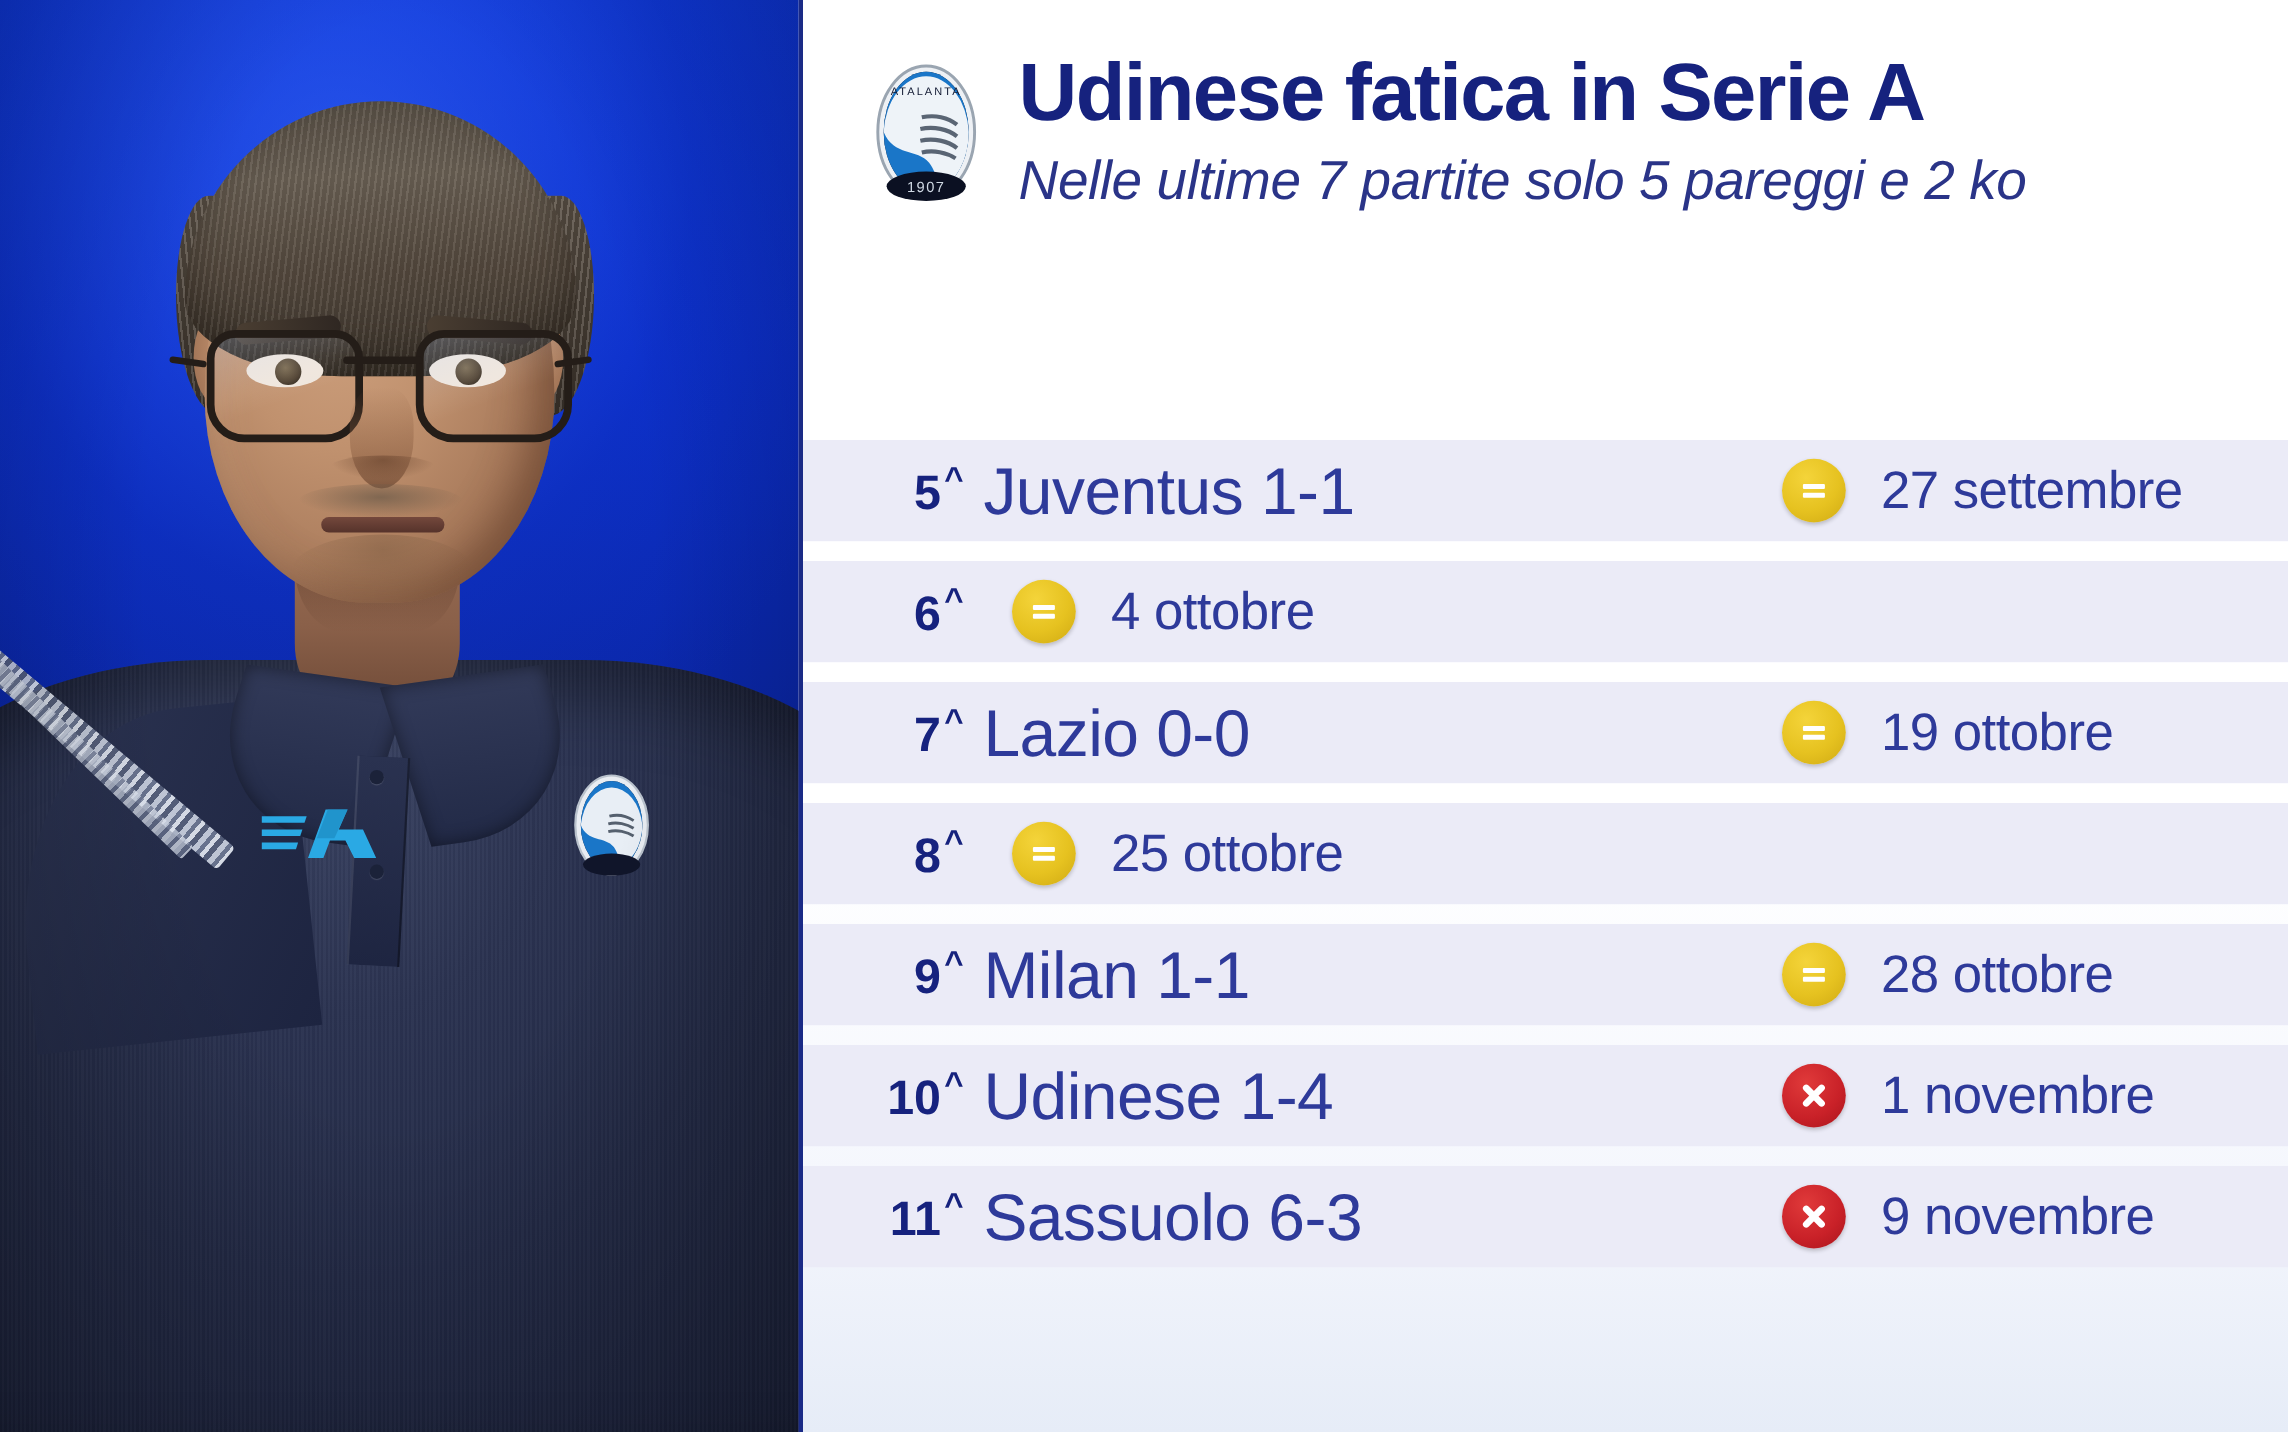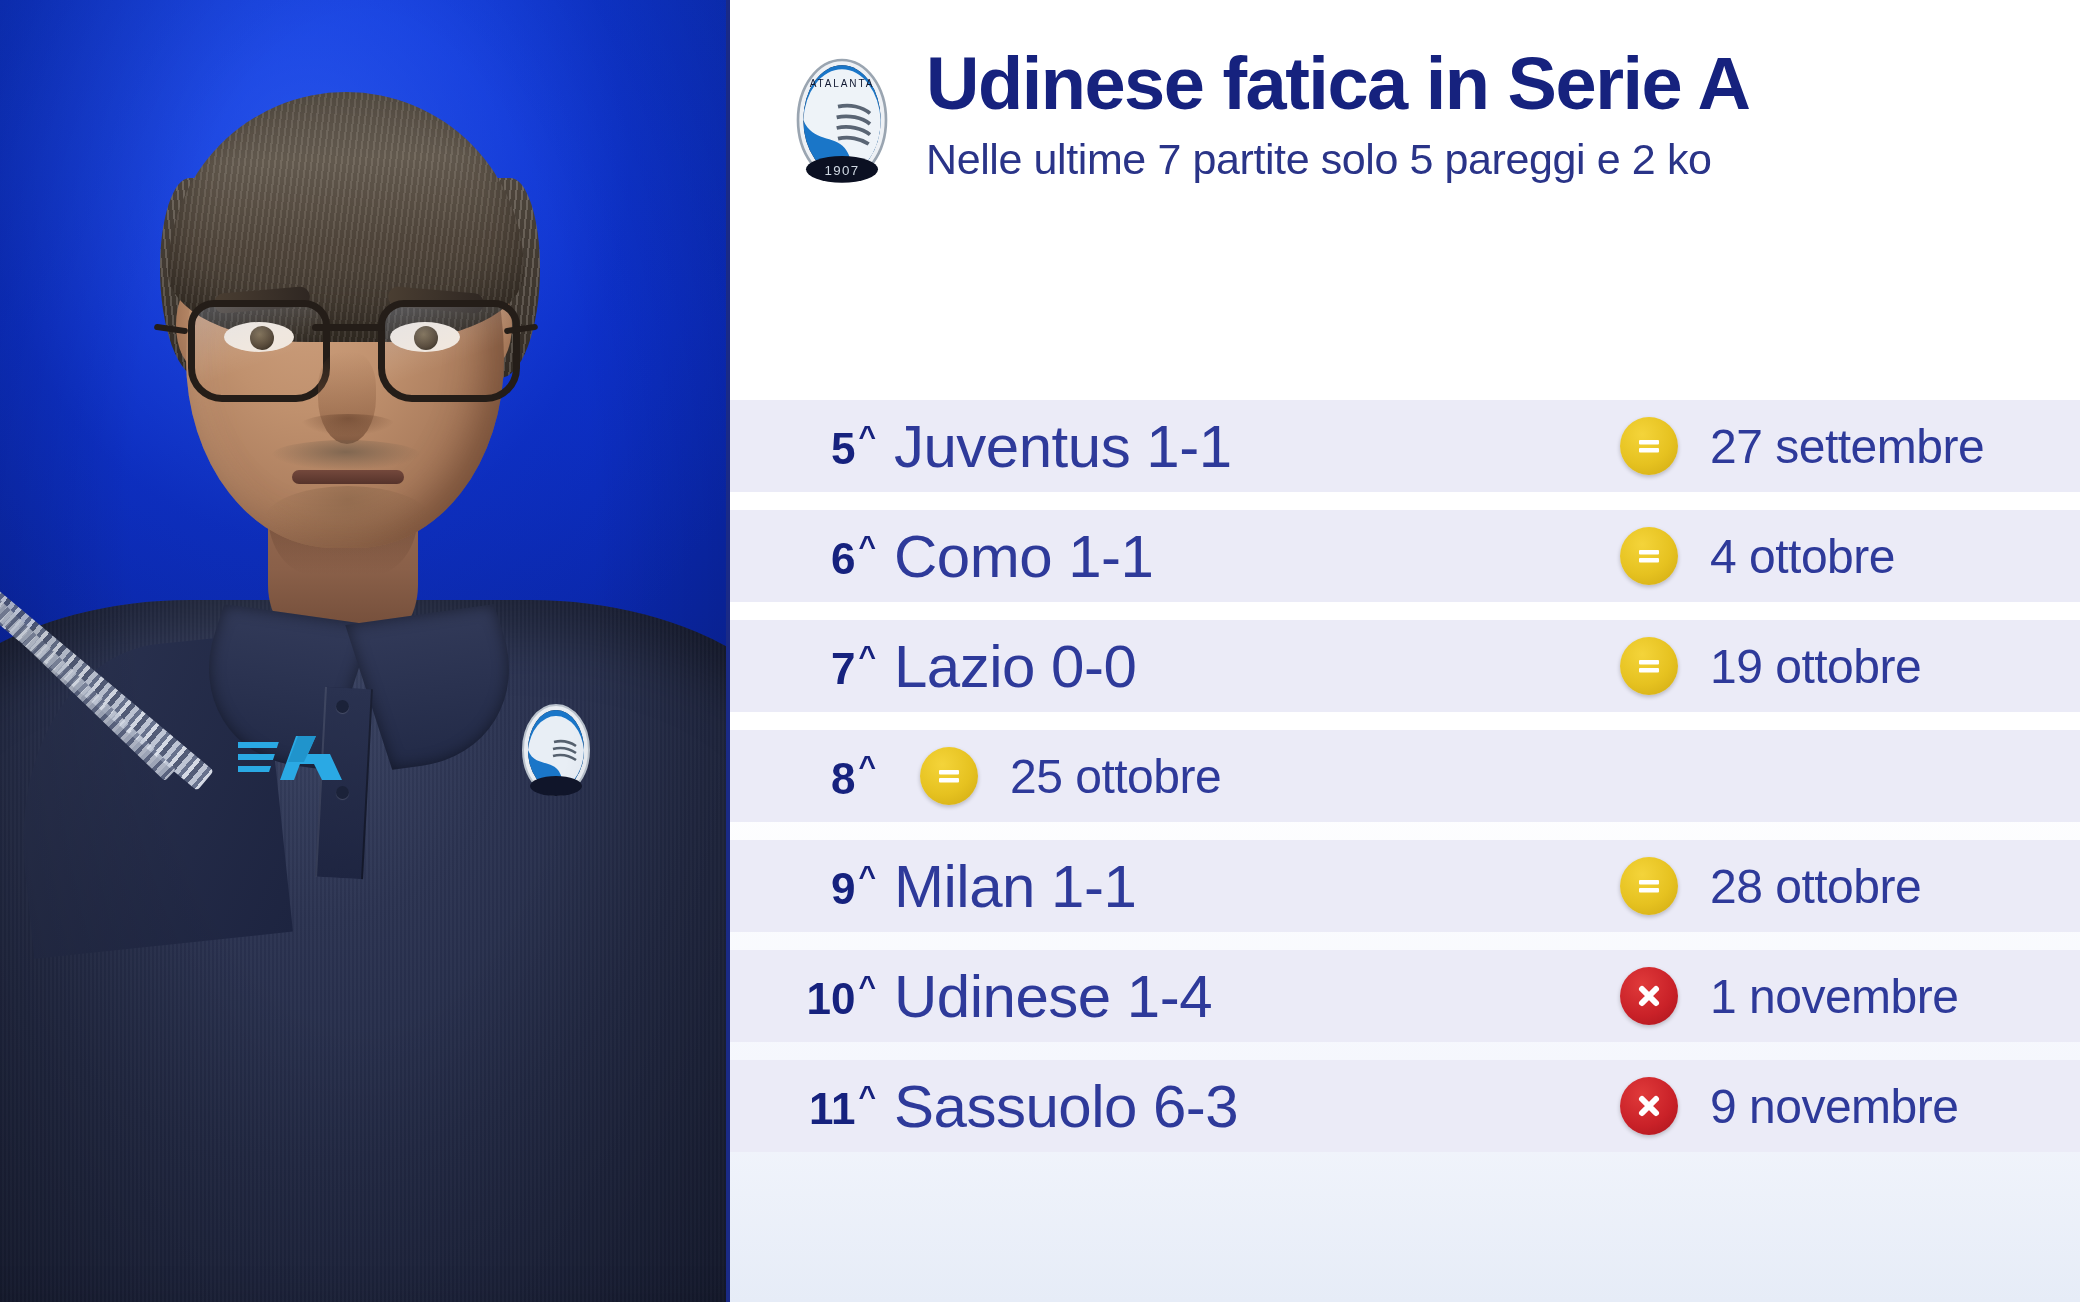--- a/index.html
+++ b/index.html
@@ -303,25 +303,26 @@
     font-size:74px;
     line-height:1.02;
     font-weight:bold;
     color:#16227e;
     letter-spacing:-1.5px;
     white-space:nowrap;
     margin:0;
   }
   .sub-title{
     margin:14px 0 0 0;
-    font-size:43px;
+    font-size:50px;
     font-weight:normal;
     color:#2a3488;
     letter-spacing:-0.4px;
     white-space:nowrap;
+    font-style:italic;
   }
 
   
   .rows{
     position:absolute;
     left:0; top:400px;
     width:100%;
   }
   .row{
     position:relative;
@@ -496,21 +497,20 @@
               <svg width="34" height="34" viewBox="0 0 34 34">
                 <rect x="7" y="11" width="20" height="4.6" rx="1" fill="#fff"></rect>
                 <rect x="7" y="19" width="20" height="4.6" rx="1" fill="#fff"></rect>
               </svg>
             </span>
           </div>
           <div class="date">27 settembre</div>
         </div>
         <div class="row">
           <div class="num">6<span class="caret">^</span></div>
-          <div class="match">Como 1-1</div>
           <div class="icon">
             <span class="badge draw">
               <svg width="34" height="34" viewBox="0 0 34 34">
                 <rect x="7" y="11" width="20" height="4.6" rx="1" fill="#fff"></rect>
                 <rect x="7" y="19" width="20" height="4.6" rx="1" fill="#fff"></rect>
               </svg>
             </span>
           </div>
           <div class="date">4 ottobre</div>
         </div>

